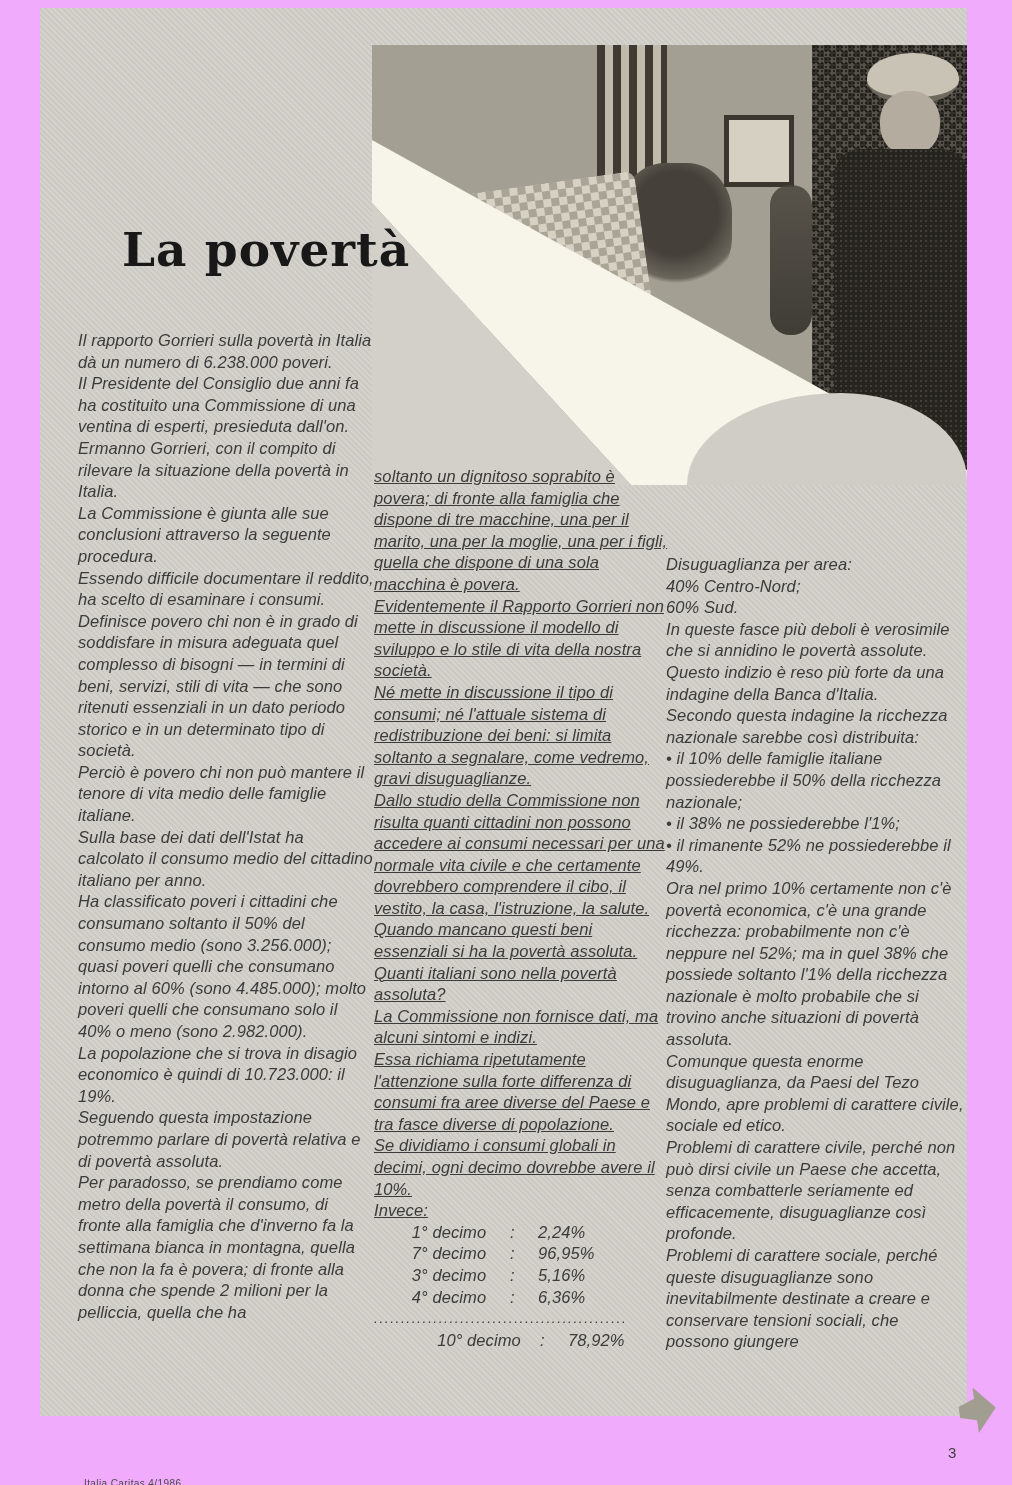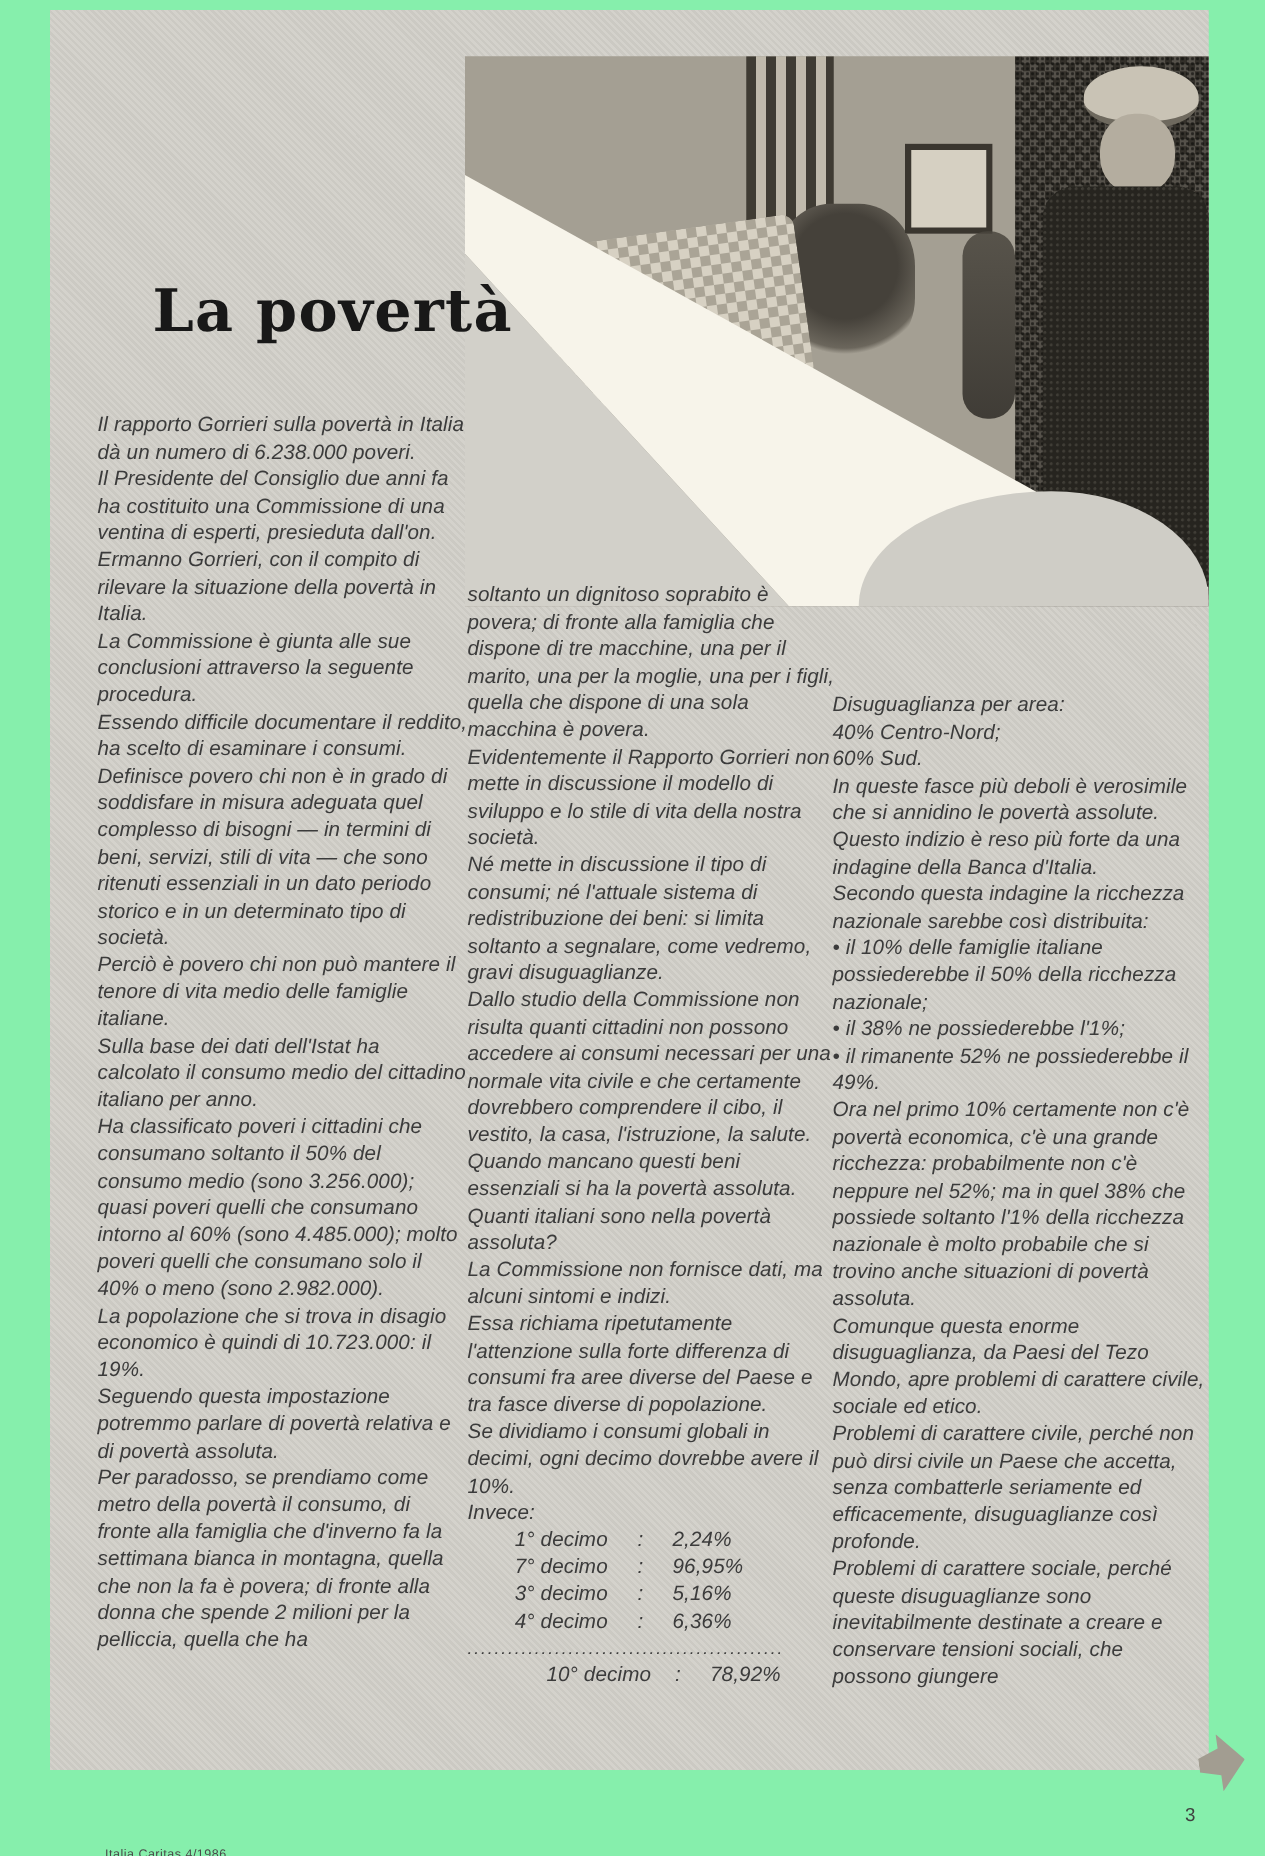--- a/index.html
+++ b/index.html
@@ -1,18 +1,18 @@
 <!DOCTYPE html>
 <html><head>
 <meta charset="utf-8">
 <style>
   html,body{margin:0;padding:0;}
   #page{
     position:relative; width:1012px; height:1485px;
-    background:#86efac; overflow:hidden;
+    background:#f0abfc; overflow:hidden;
     font-family:"Liberation Sans", sans-serif;
   }
   
   #panel{
     position:absolute; left:40px; top:8px; width:927px; height:1408px;
     background:
       repeating-linear-gradient(45deg, rgba(255,255,255,.05) 0 2px, rgba(0,0,0,.03) 2px 4px),
       #d2d0c9;
   }
   
@@ -63,21 +63,21 @@
     font-family:"DejaVu Serif", serif; font-weight:bold;
     font-size:47px; line-height:1.1; letter-spacing:1px; color:#181818;
   }
   .col{
     position:absolute; color:#3b3b3b;
     font-style:italic; font-size:16.5px; line-height:21.6px; letter-spacing:.1px;
     white-space:pre-line;
   }
   #col1{left:78px;  top:330px; width:296px;}
   #col2{left:374px; top:466px; width:296px; white-space:normal;}
-  #col2 .flow{white-space:pre-line; margin:0;}
+  #col2 .flow{white-space:pre-line; margin:0;text-decoration:underline;}
   #col3{left:666px; top:554px; width:298px;}
   .dec-row{display:flex; width:280px;}
   .dec-row .lab{width:122px; padding-left:14px;text-align:center;}
   .dec-row.last .lab{padding-left:0;margin-left:44px;}
   .dec-row .sep{width:28px;}
   .dec-row .val{flex:1;}
   .dots{width:250px; overflow:hidden; white-space:nowrap; letter-spacing:1.5px; font-size:14px;}
   
   #footer-name{
     position:absolute; left:46px; top:1478px; font-size:10px; color:#4a4a4a; letter-spacing:.4px;margin-left:38px;

